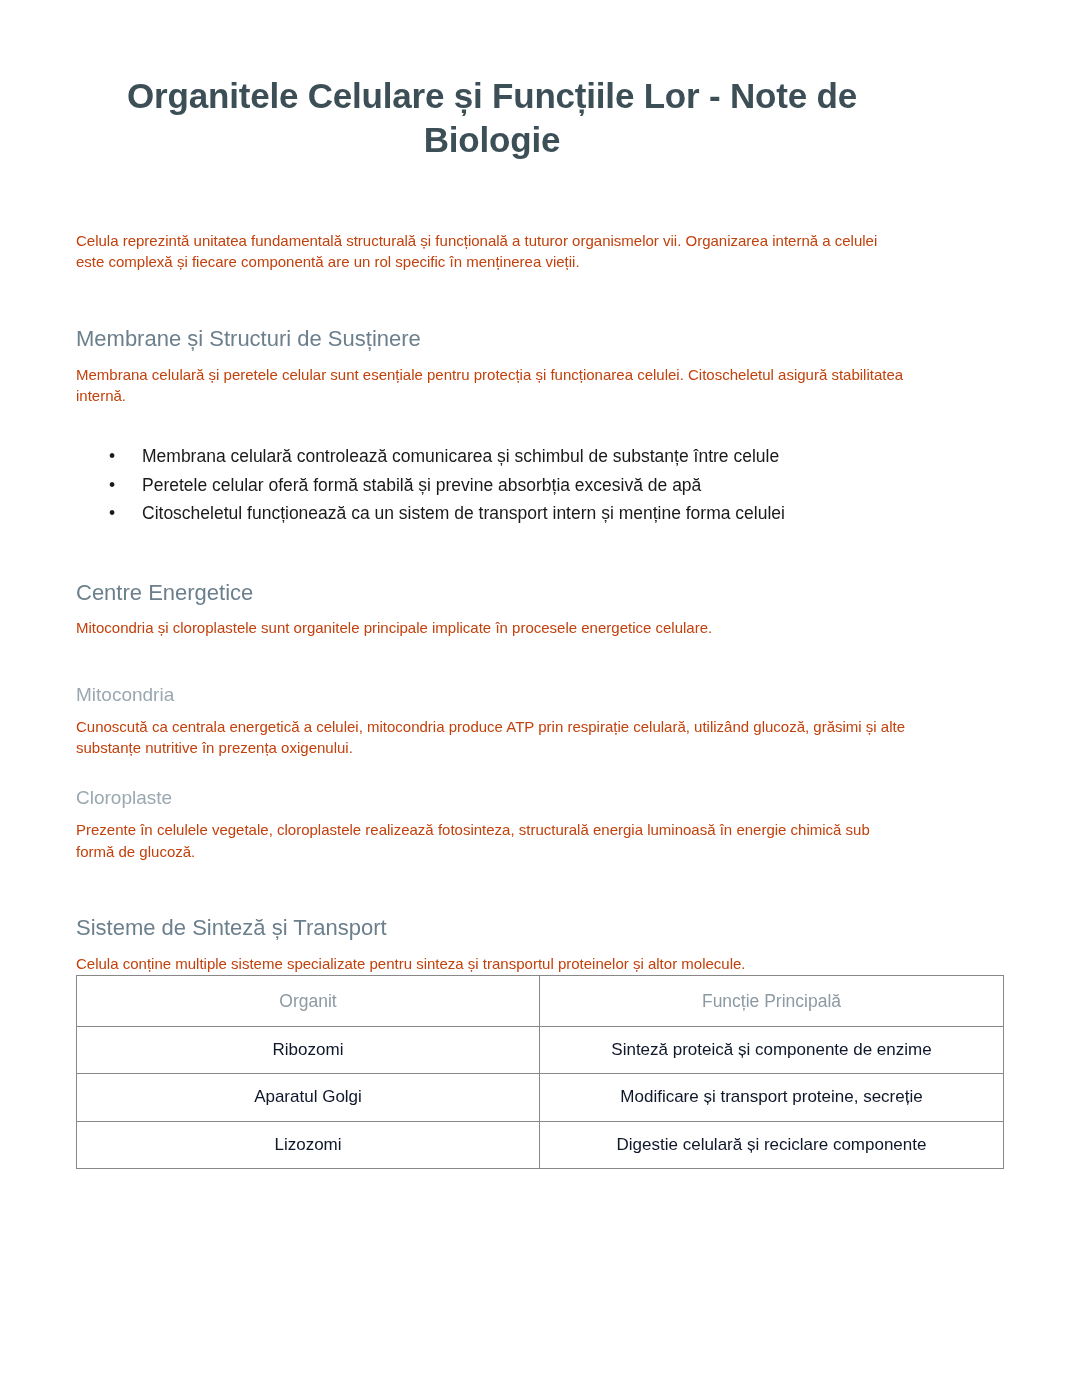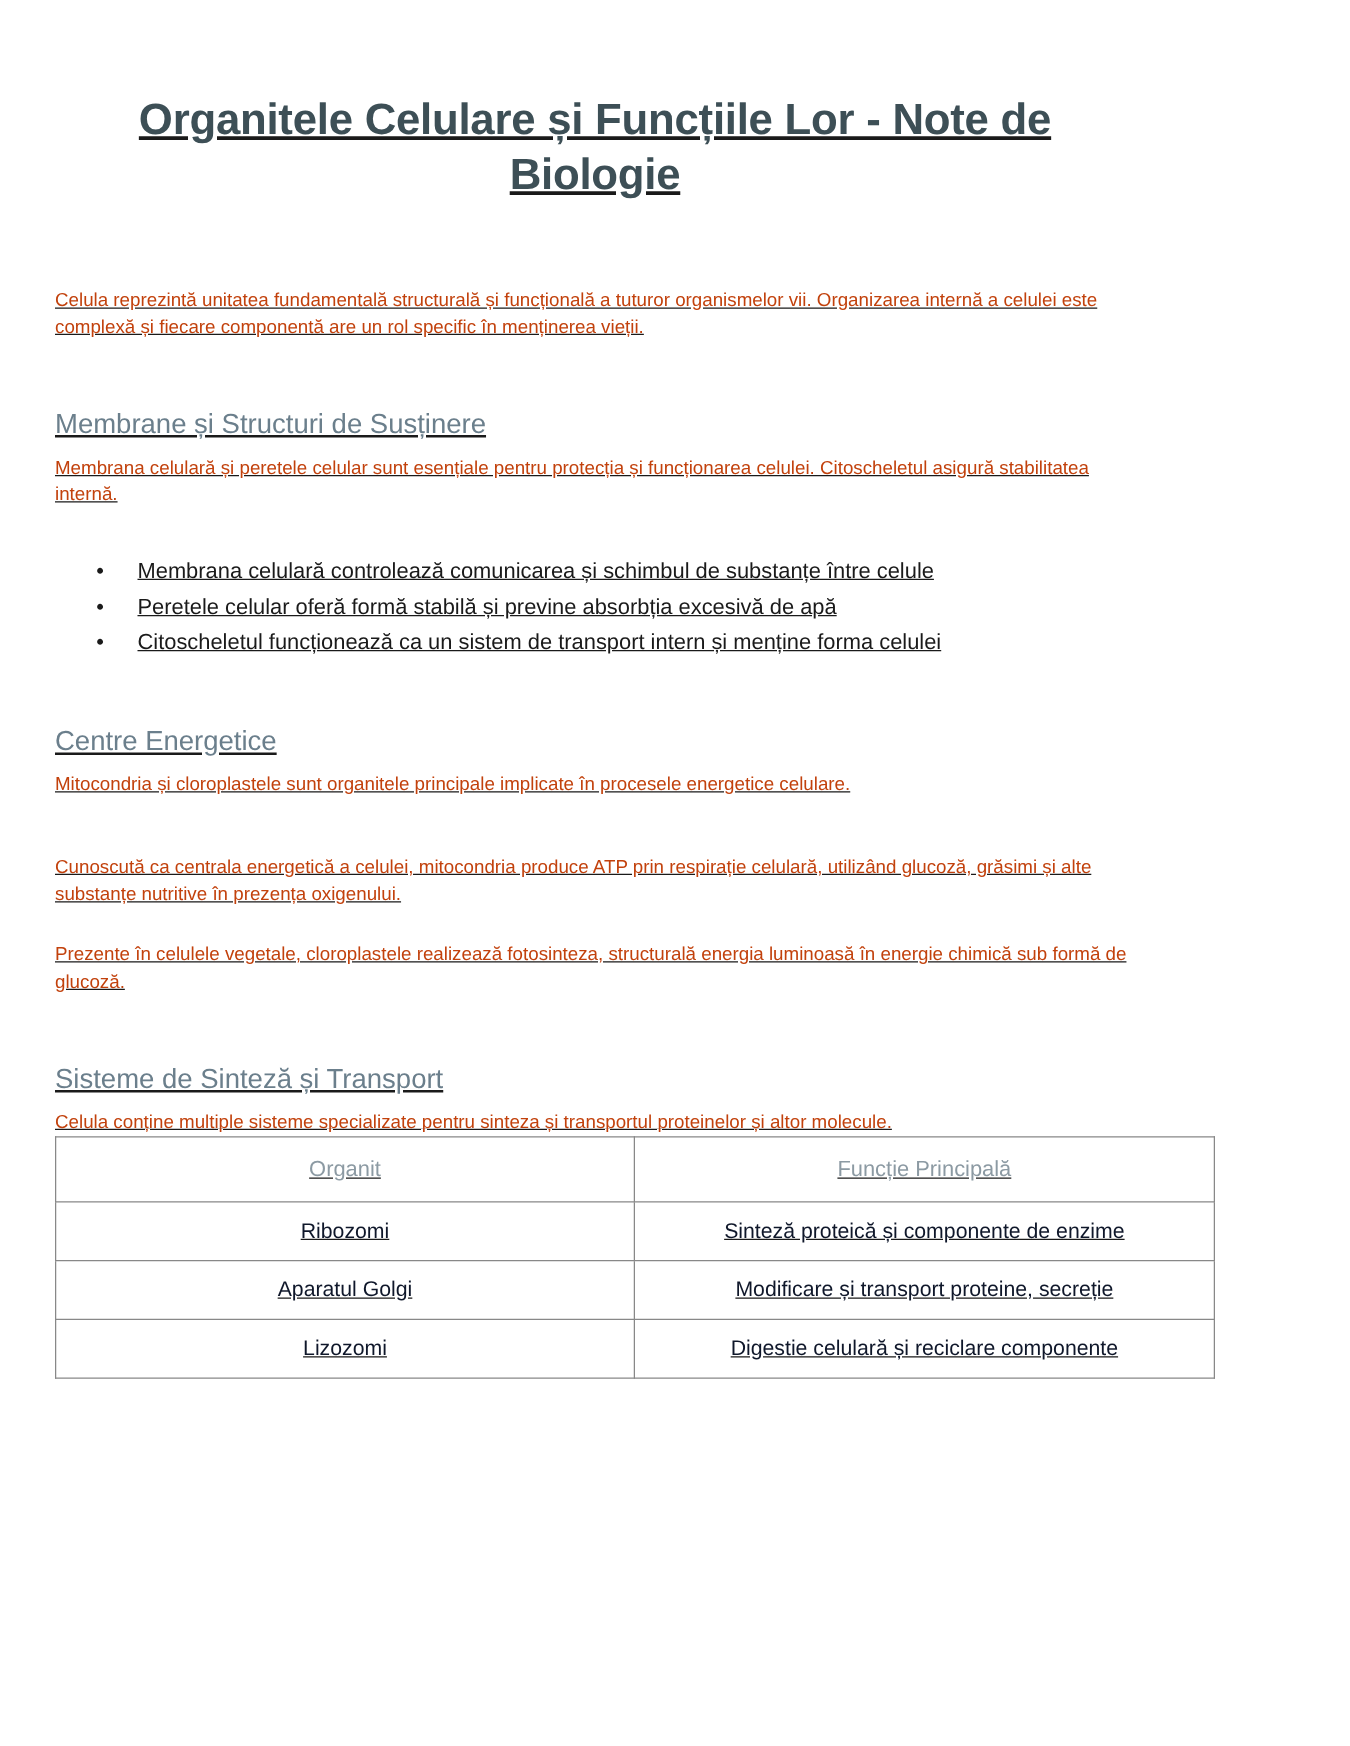--- a/index.html
+++ b/index.html
@@ -14,23 +14,22 @@
     font-family: "Liberation Sans", sans-serif;
     color: #1a1a1a;
     -webkit-font-smoothing: antialiased;
     overflow: hidden;
   }
 
   .page {
     box-sizing: border-box;
     width: 984px;
     min-height: 1397px;
-    padding: 74px 76px 40px 44px;
+    padding: 74px 76px 40px 76px;
     background: #ffffff;
-    text-decoration: underline;
   }
 
   
   .doc-title {
     margin: 0;
     padding: 0 0 2px 0;
     text-align: center;
     font-size: 35px;
     line-height: 1.25;
     font-weight: bold;
@@ -164,24 +163,26 @@
         <span>Citoscheletul funcționează ca un sistem de transport intern și menține forma celulei</span>
       </li>
     </ul>
   </section>
 
   <section class="section">
     <h2 class="h2">Centre Energetice</h2>
     <p class="para">Mitocondria și cloroplastele sunt organitele principale implicate în procesele energetice celulare.</p>
 
     <div class="subsection">
+      <h3 class="h3">Mitocondria</h3>
       <p class="para">Cunoscută ca centrala energetică a celulei, mitocondria produce ATP prin respirație celulară, utilizând glucoză, grăsimi și alte substanțe nutritive în prezența oxigenului.</p>
     </div>
 
     <div class="subsection">
+      <h3 class="h3">Cloroplaste</h3>
       <p class="para">Prezente în celulele vegetale, cloroplastele realizează fotosinteza, structurală energia luminoasă în energie chimică sub formă de glucoză.</p>
     </div>
   </section>
 
   <section class="section">
     <h2 class="h2">Sisteme de Sinteză și Transport</h2>
     <p class="para">Celula conține multiple sisteme specializate pentru sinteza și transportul proteinelor și altor molecule.</p>
   </section>
 
   <div class="table-wrap">

